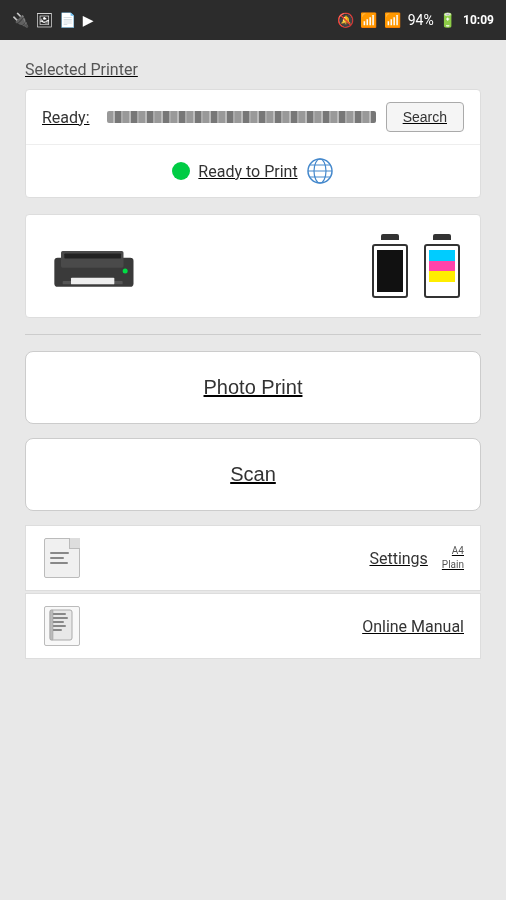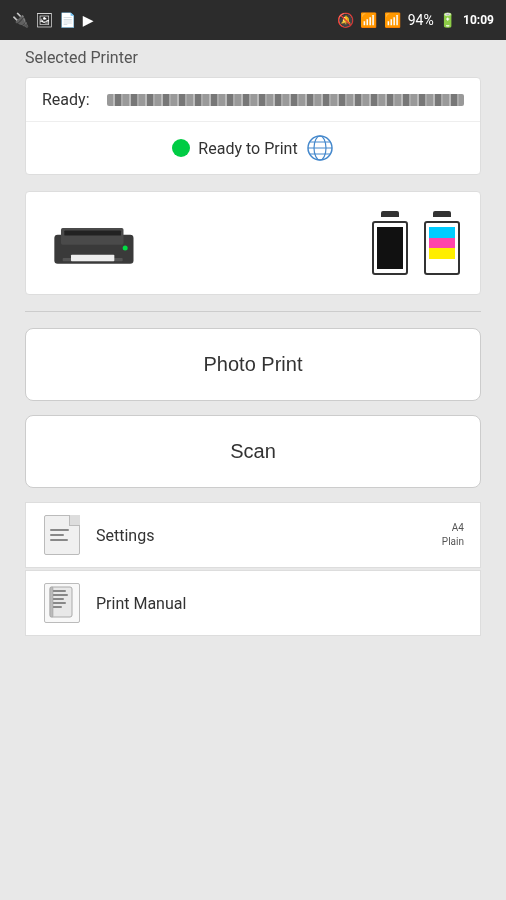--- a/index.html
+++ b/index.html
@@ -38,22 +38,23 @@
       font-size: 14px;
     }
     .status-time {
       font-size: 12px;
       font-weight: bold;
       color: #fff;
     }
 
     
     .main-content {
-      padding: 8px 25px;
+      padding: 20px 25px;
       background: #e8e8e8;
+      text-decoration: underline;
     }
 
     .section-title {
       font-size: 16px;
       color: #555;
       margin-bottom: 10px;
     }
 
     
     .printer-card {
@@ -245,20 +246,21 @@
       height: 40px;
       flex-shrink: 0;
       display: flex;
       align-items: center;
       justify-content: center;
     }
     .bottom-item-label {
       flex: 1;
       font-size: 16px;
       color: #333;
+      text-align: right;
     }
     .bottom-item-meta {
       text-align: right;
       font-size: 10px;
       color: #555;
       line-height: 1.4;
     }
 
     
     .settings-doc-icon {
@@ -329,20 +331,21 @@
 </div>
 
 <div class="main-content">
 
   <div class="section-title">Selected Printer</div>
 
   <div class="printer-card">
     <div class="printer-name-row">
       <span class="name-label">Ready:</span>
       <div class="name-value"></div>
+      <button class="search-button">Search</button>
     </div>
     <div class="printer-status-row">
       <div class="status-dot"></div>
       <span class="status-text">Ready to Print</span>
 
       <svg class="globe-icon" viewBox="0 0 28 28" xmlns="http://www.w3.org/2000/svg">
         <circle cx="14" cy="14" r="12" fill="none" stroke="#4488cc" stroke-width="1.5"></circle>
         <ellipse cx="14" cy="14" rx="6" ry="12" fill="none" stroke="#4488cc" stroke-width="1.2"></ellipse>
         <line x1="2" y1="14" x2="26" y2="14" stroke="#4488cc" stroke-width="1.2"></line>
         <line x1="4" y1="8" x2="24" y2="8" stroke="#4488cc" stroke-width="1"></line>
@@ -418,17 +421,17 @@
             <rect x="2" y="1" width="22" height="30" rx="2" fill="#e8e8e8" stroke="#aaa" stroke-width="1"></rect>
             <rect x="4" y="4" width="14" height="2" rx="1" fill="#888"></rect>
             <rect x="4" y="8" width="16" height="2" rx="1" fill="#888"></rect>
             <rect x="4" y="12" width="12" height="2" rx="1" fill="#888"></rect>
             <rect x="4" y="16" width="14" height="2" rx="1" fill="#888"></rect>
             <rect x="4" y="20" width="10" height="2" rx="1" fill="#888"></rect>
             <rect x="2" y="1" width="3" height="30" rx="1" fill="#bbb" stroke="#999" stroke-width="0.5"></rect>
           </svg>
         </div>
       </div>
-      <span class="bottom-item-label">Print Manual</span>
+      <span class="bottom-item-label">Online Manual</span>
     </div>
 
   </div>
 </div>
 
 </body></html>

